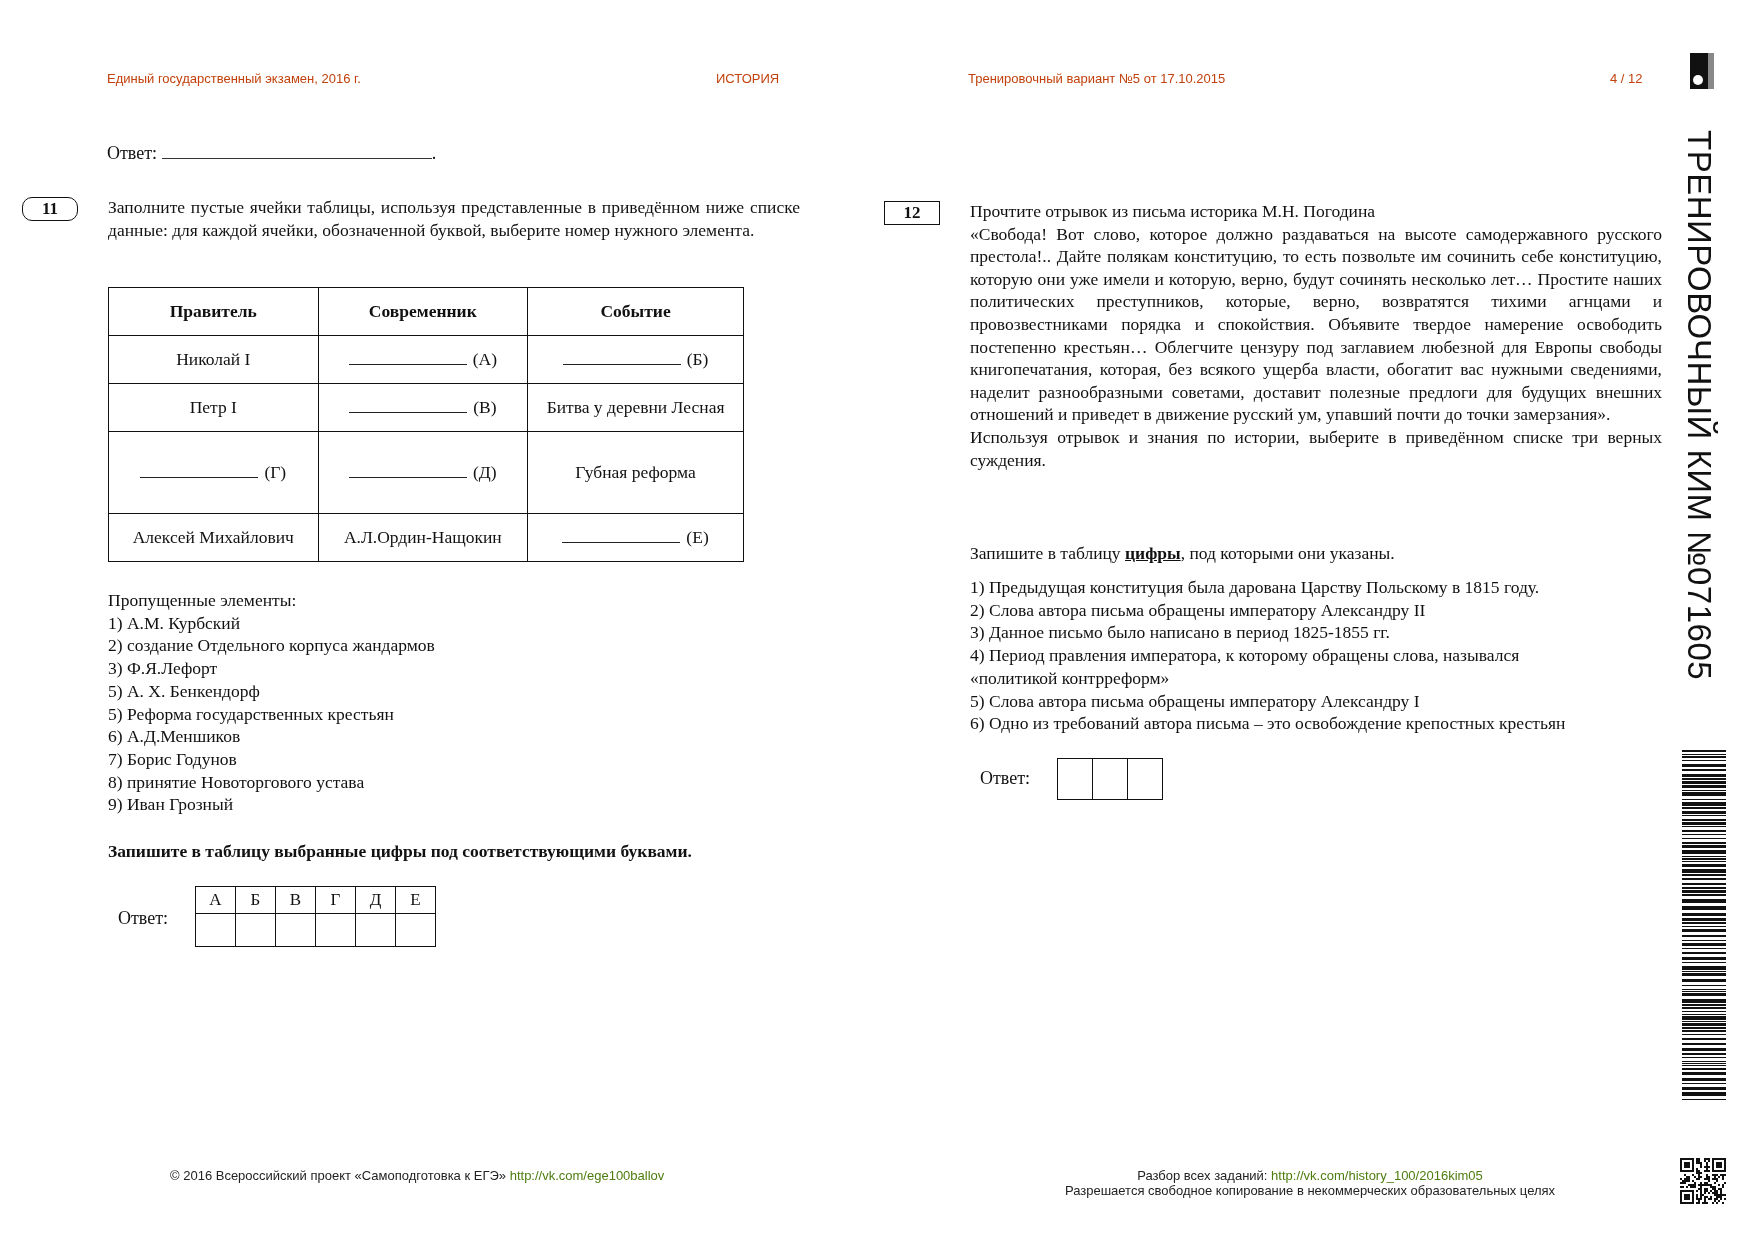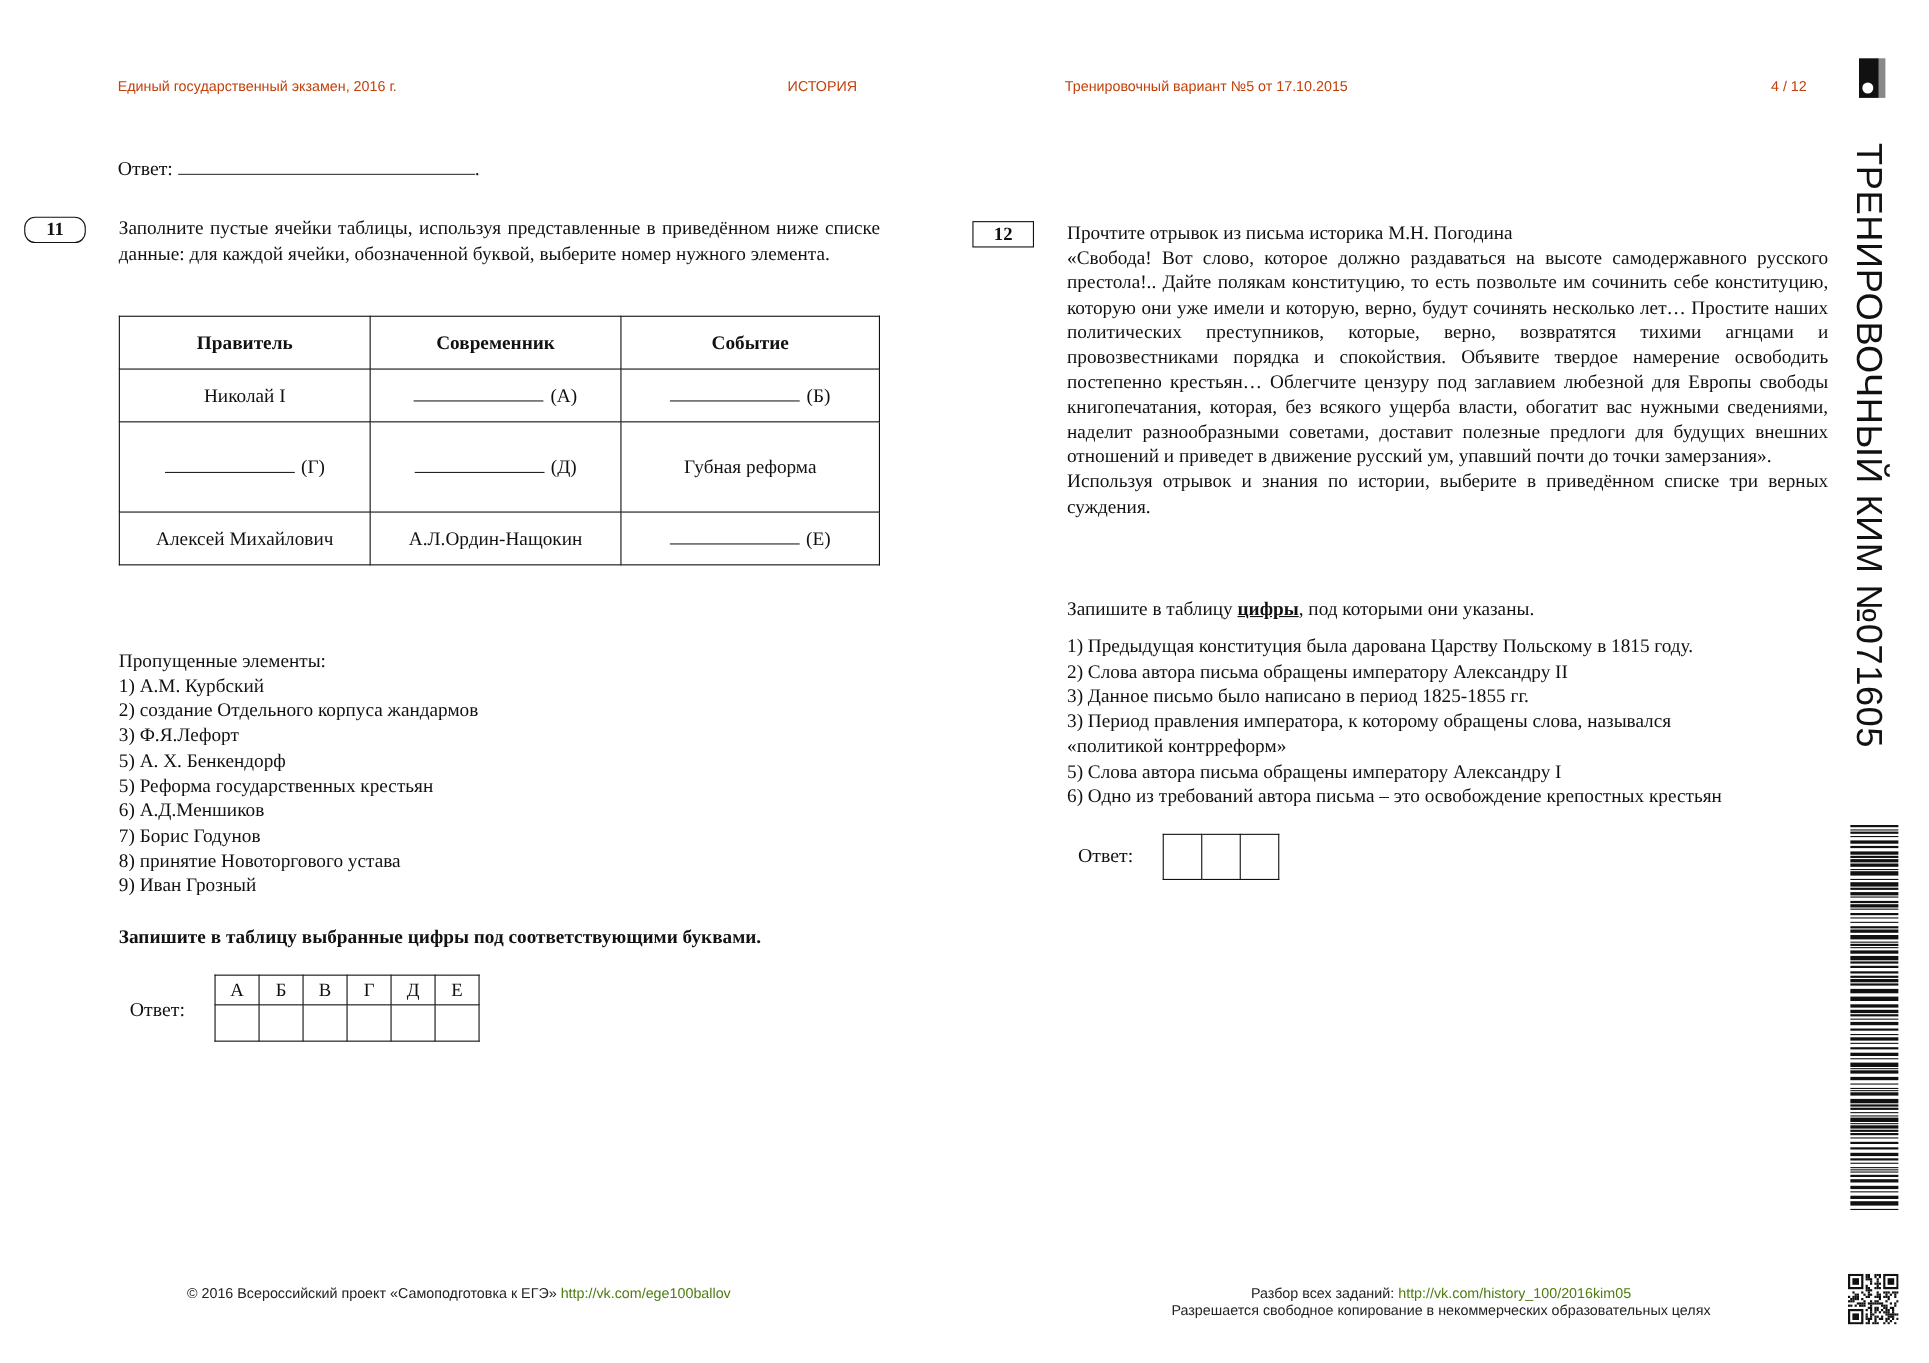--- a/index.html
+++ b/index.html
@@ -6,21 +6,21 @@
   body { width: 1754px; height: 1239px; position: relative; overflow: hidden; color: #111; }
 
   .hdr { position: absolute; top: 71px; font-size: 13px; font-family: "Liberation Sans", sans-serif; color: #c2410c; }
   .answer-line { position: absolute; left: 107px; top: 140px; font-family: "Liberation Serif", serif; font-size: 18px; }
   .answer-line .blank { display: inline-block; width: 270px; border-bottom: 1px solid #333; height: 18px; vertical-align: baseline; }
 
   .qnum { position: absolute; width: 54px; height: 22px; border: 1.5px solid #111; font-family: "Liberation Serif", serif; font-weight: bold; font-size: 17px; text-align: center; line-height: 22px; }
 
   .para { position: absolute; font-family: "Liberation Serif", serif; font-size: 17.5px; line-height: 22.6px; text-align: justify; }
 
-  table.t11 { position: absolute; left: 108px; top: 287px; width: 692px; border-collapse: collapse; font-family: "Liberation Serif", serif; font-size: 17.5px; }
+  table.t11 { position: absolute; left: 108px; top: 287px; width: 636px; border-collapse: collapse; font-family: "Liberation Serif", serif; font-size: 17.5px; }
   table.t11 td, table.t11 th { border: 1.3px solid #111; text-align: center; padding: 0 6px; }
   table.t11 th { height: 47px; font-weight: bold; }
   table.t11 td { height: 47px; }
   table.t11 tr.tall td { height: 81px; }
   .fill { display: inline-block; width: 118px; border-bottom: 1px solid #222; height: 14px; margin-right: 6px; }
 
   .list { position: absolute; font-family: "Liberation Serif", serif; font-size: 17.5px; line-height: 22.7px; }
   .list div { white-space: nowrap; }
 
   table.ans { position: absolute; border-collapse: collapse; font-family: "Liberation Serif", serif; font-size: 17px; }
@@ -63,20 +63,25 @@
       <th style="width:33%">Правитель</th>
       <th style="width:33%">Современник</th>
       <th style="width:34%">Событие</th>
     </tr>
   </thead>
   <tbody>
     <tr>
       <td>Николай I</td>
       <td><span class="fill"></span><span>(А)</span></td>
       <td><span class="fill"></span><span>(Б)</span></td>
+    </tr>
+    <tr>
+      <td>Петр I</td>
+      <td><span class="fill"></span><span>(В)</span></td>
+      <td>Битва у деревни Лесная</td>
     </tr>
     <tr class="tall">
       <td><span class="fill"></span><span>(Г)</span></td>
       <td><span class="fill"></span><span>(Д)</span></td>
       <td>Губная реформа</td>
     </tr>
     <tr>
       <td>Алексей Михайлович</td>
       <td>А.Л.Ордин-Нащокин</td>
       <td><span class="fill"></span><span>(Е)</span></td>
@@ -129,21 +134,21 @@
 </div>
 
 <div class="list" style="left:970px; top:542px;">
   <span>Запишите в таблицу </span><b style="text-decoration:underline;">цифры</b><span>, под которыми они  указаны.</span>
 </div>
 
 <div class="list" style="left:970px; top:576px; width:700px;">
   <div>1) Предыдущая конституция была дарована Царству Польскому в 1815 году.</div>
   <div>2) Слова автора письма обращены императору Александру II</div>
   <div>3) Данное письмо было написано в период 1825-1855 гг.</div>
-  <div style="white-space:normal; width:640px;">3) Период правления императора, к которому обращены слова, назывался «политикой контрреформ»</div>
+  <div style="white-space:normal; width:640px;">4) Период правления императора, к которому обращены слова, назывался «политикой контрреформ»</div>
   <div>5) Слова автора письма обращены императору Александру I</div>
   <div>6) Одно из требований автора письма – это освобождение крепостных крестьян</div>
 </div>
 
 <div class="ans-label" style="left:980px; top:768px;">Ответ:</div>
 <table class="ans" style="left:1057px; top:758px;">
   <tbody>
       <tr>
     <td style="width:34px;height:40px;"></td>
     <td style="width:34px;"></td>

